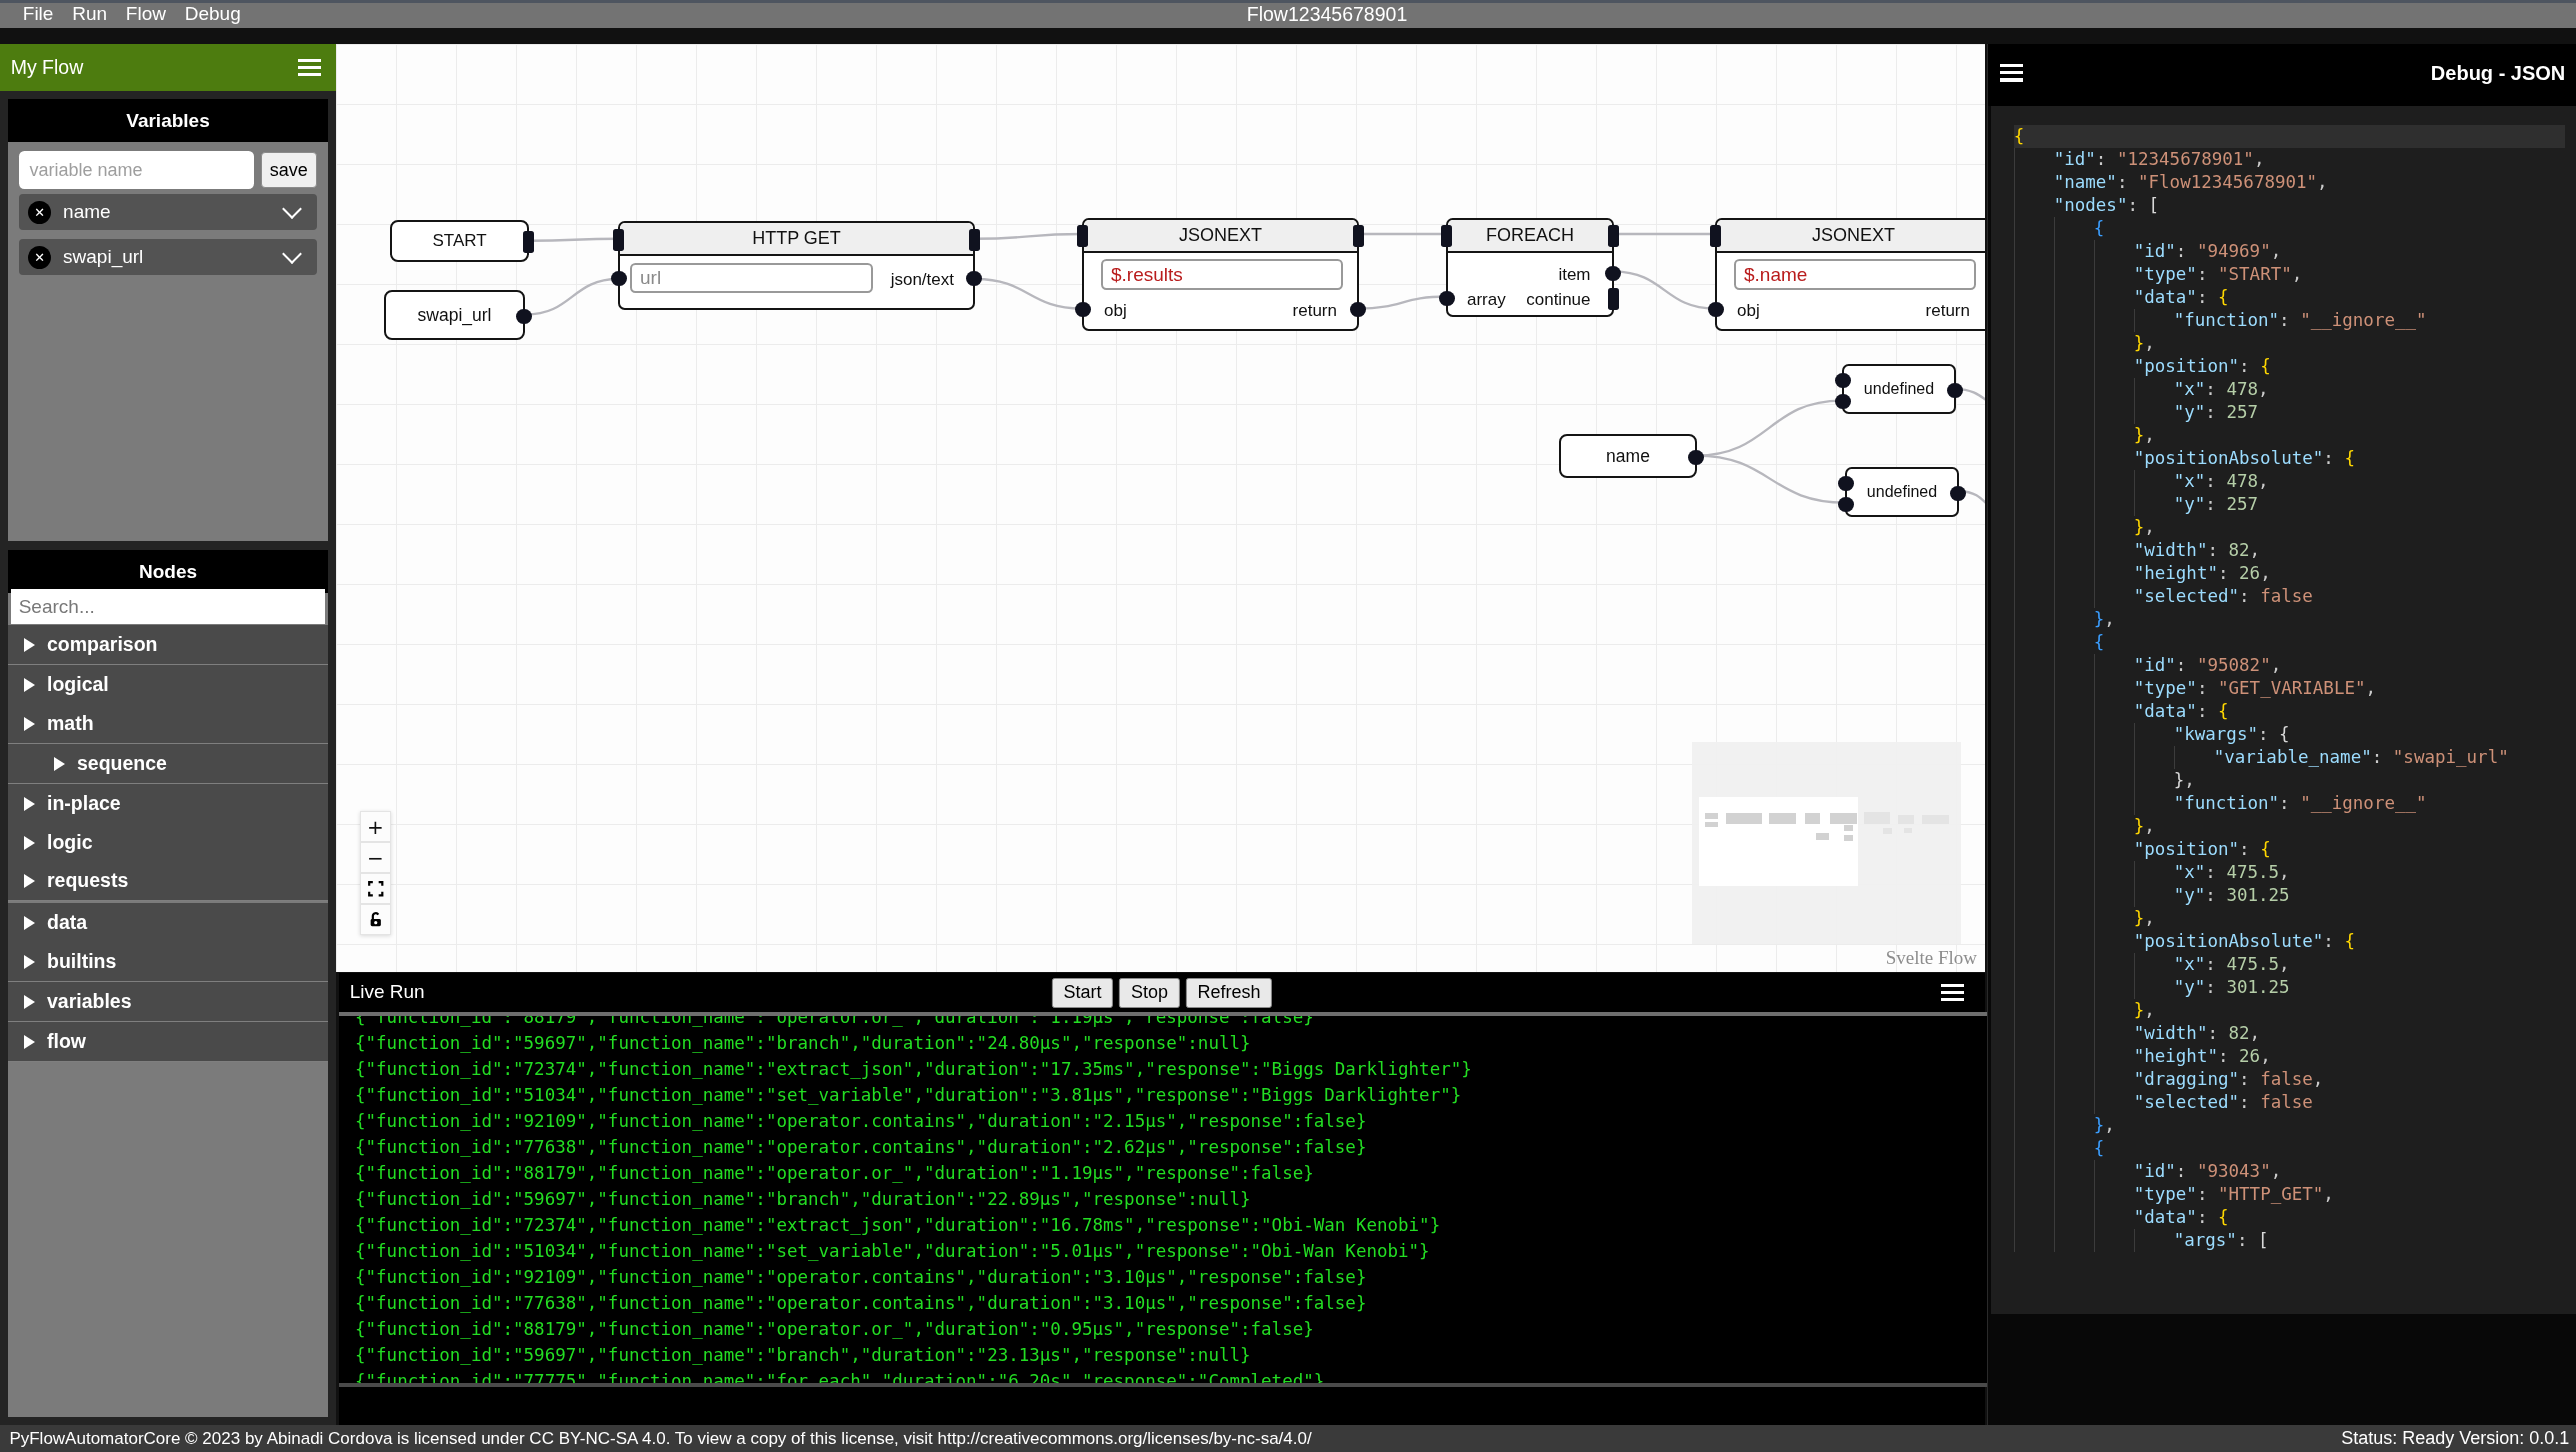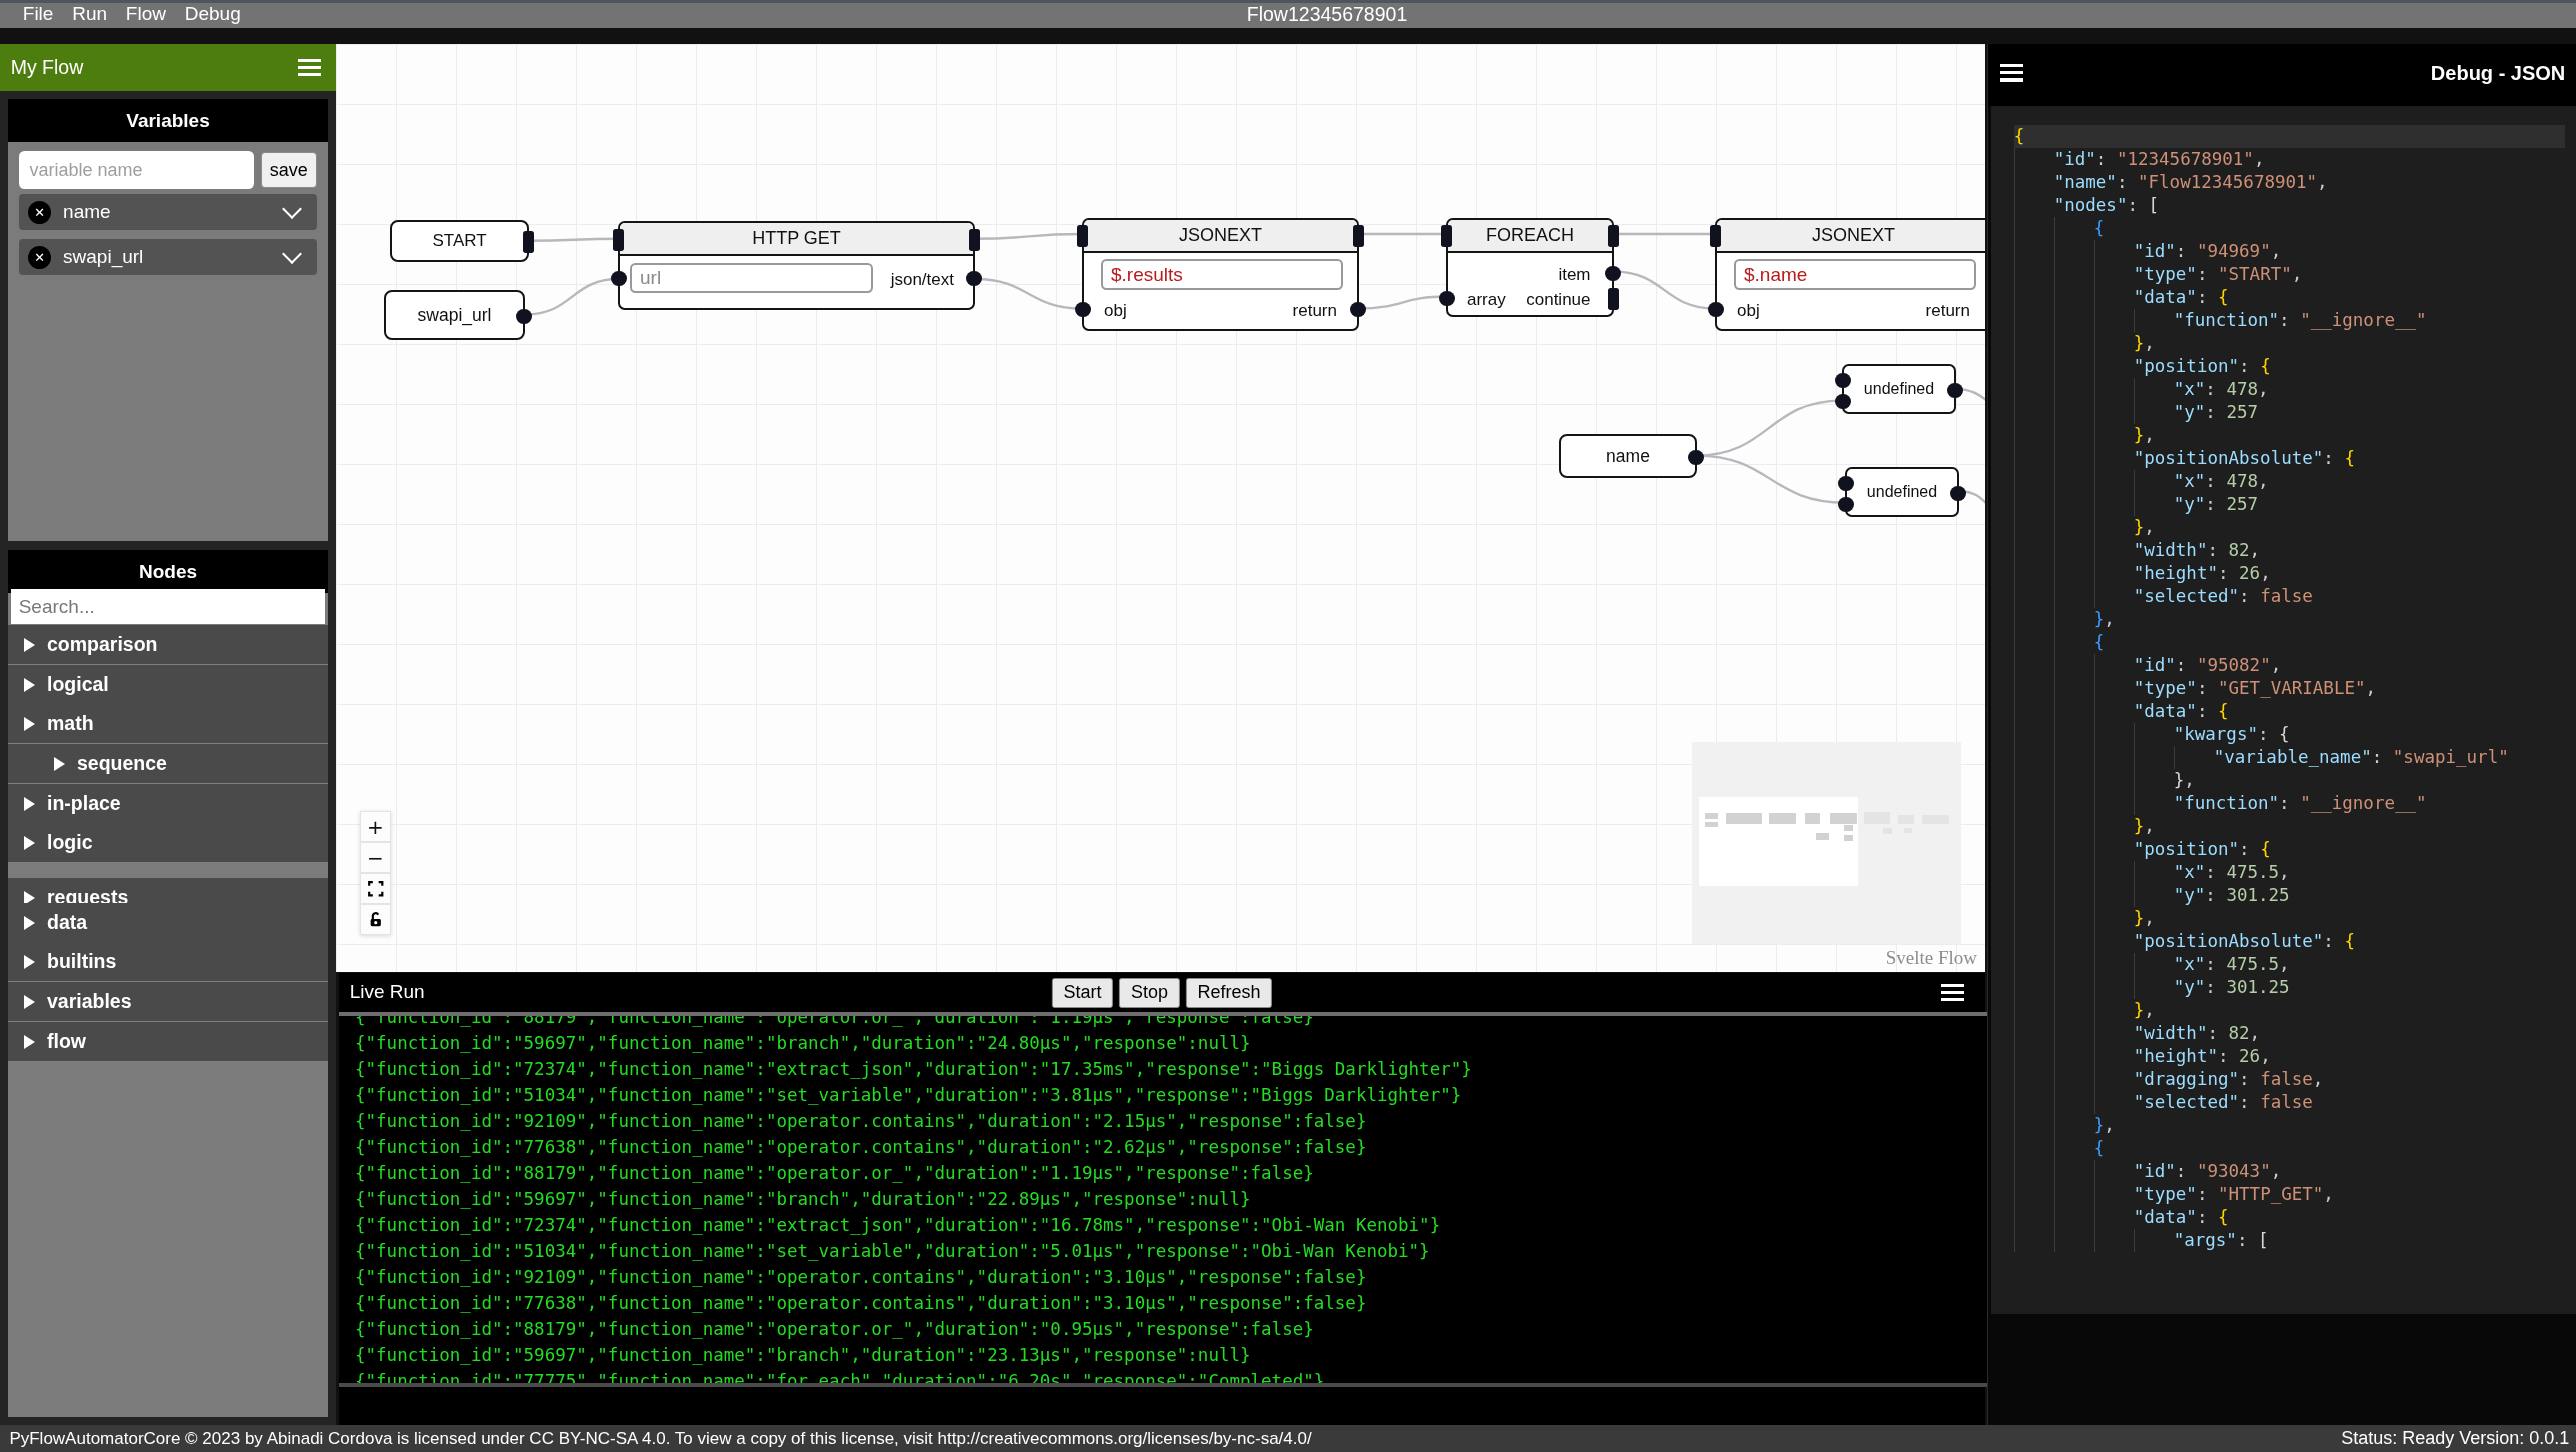--- a/index.html
+++ b/index.html
@@ -168,21 +168,21 @@
           <span>sequence</span>
         </div>
         <div class="cat-row" style="top: 234px;">
           <span class="tri"></span>
           <span>in-place</span>
         </div>
         <div class="cat-row" style="top: 273px;">
           <span class="tri"></span>
           <span>logic</span>
         </div>
-        <div class="cat-row" style="top: 328px;">
+        <div class="cat-row" style="top: 311px;">
           <span class="tri"></span>
           <span>requests</span>
         </div>
         <div class="cat-row" style="top: 353px;">
           <span class="tri"></span>
           <span>data</span>
         </div>
         <div class="cat-row" style="top: 392px;">
           <span class="tri"></span>
           <span>builtins</span>

